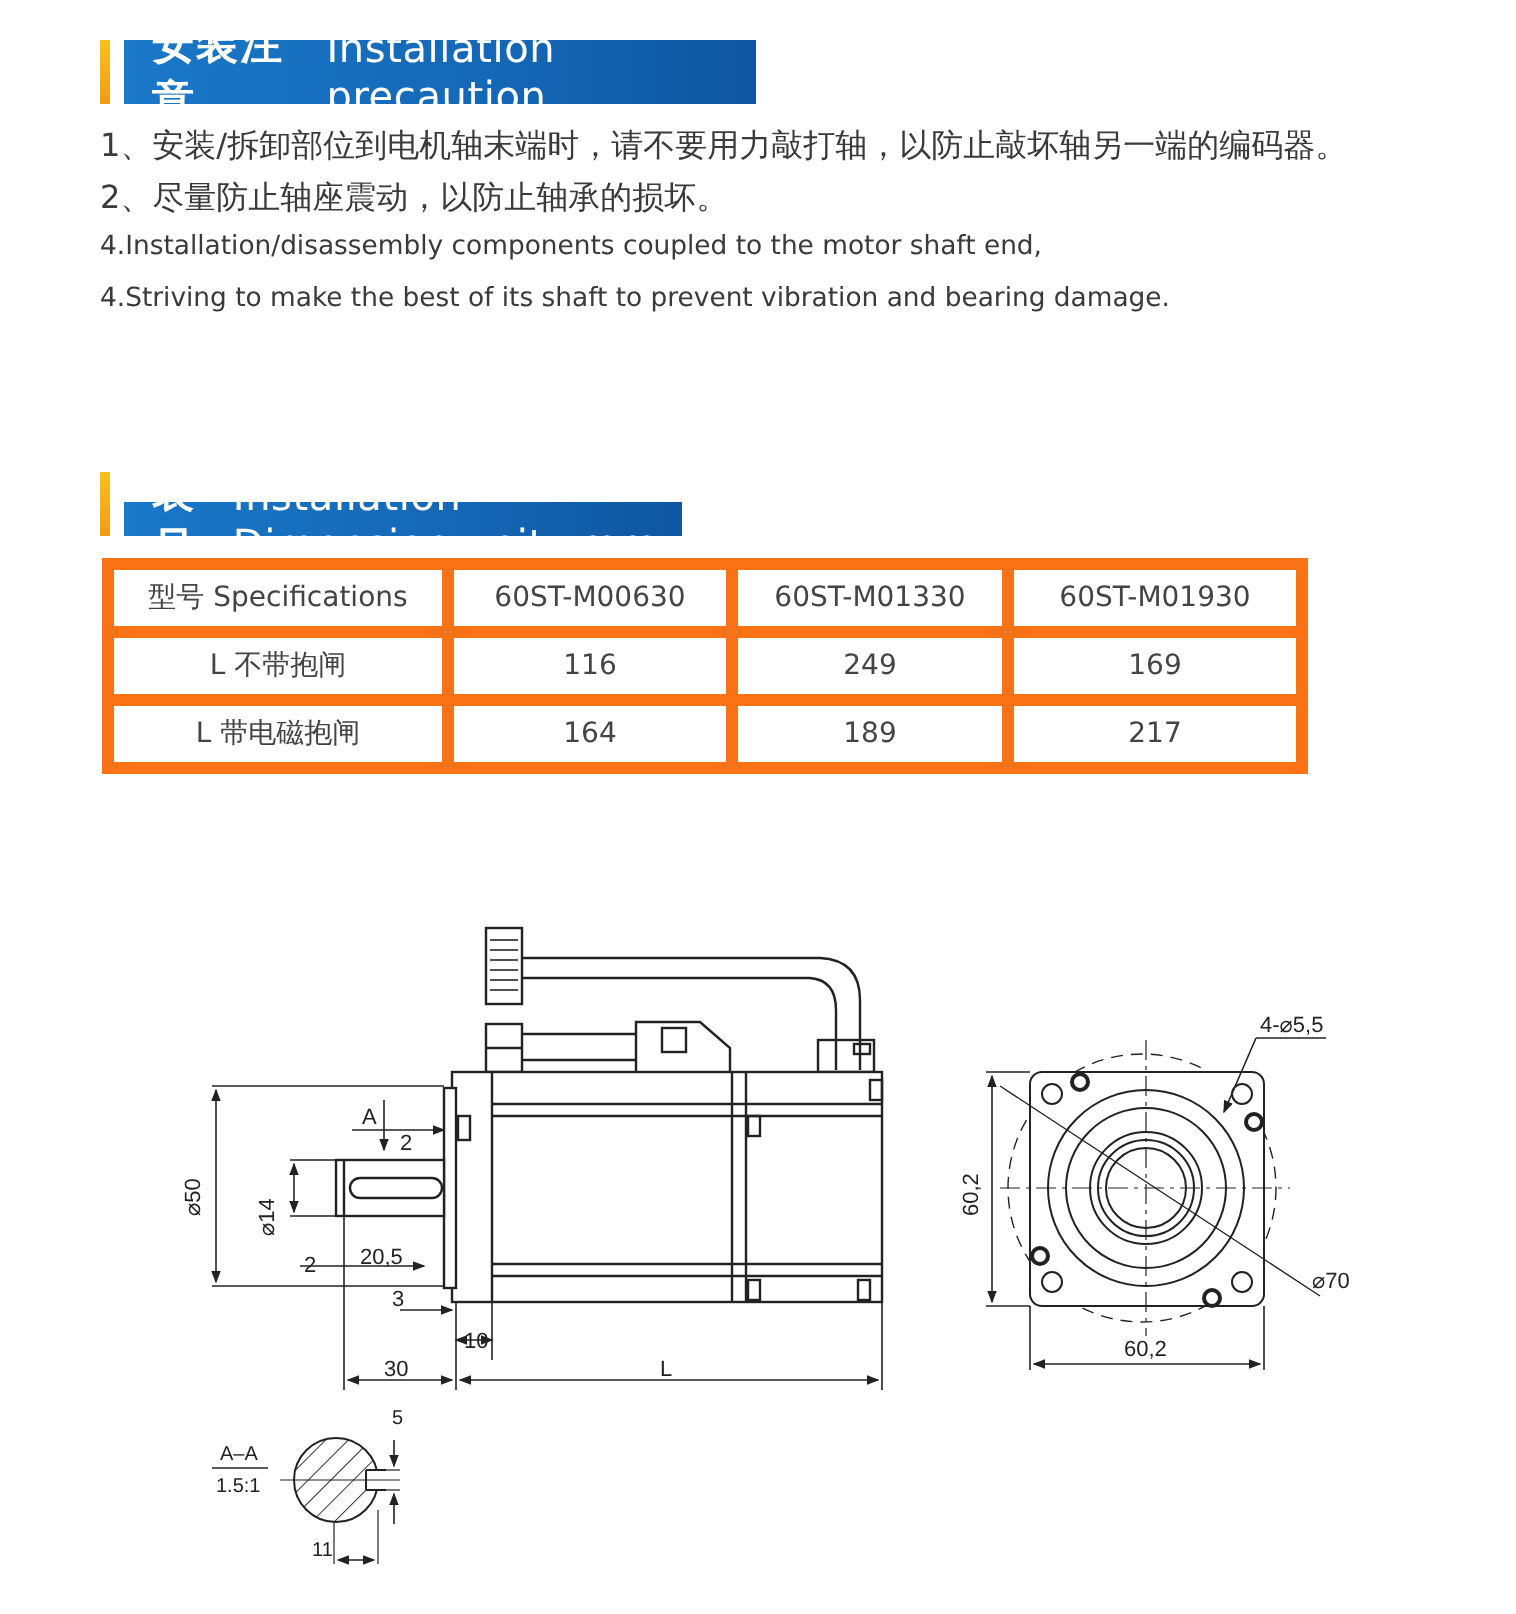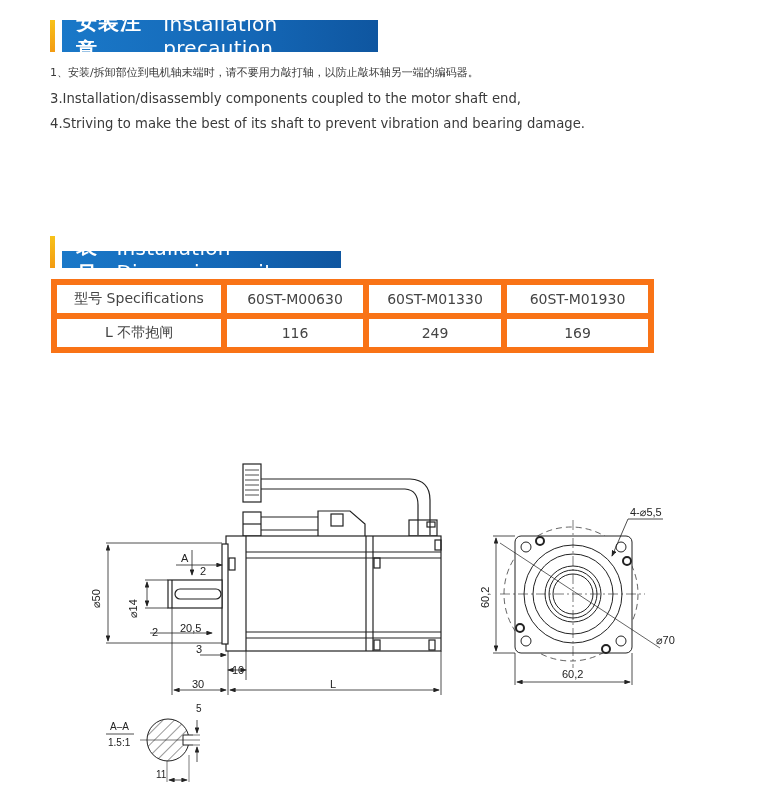--- a/index.html
+++ b/index.html
@@ -10,21 +10,21 @@
   .section-header .bar { display: flex; align-items: center; padding: 0 12px 0 14px;
          background: linear-gradient(90deg, #1a78c8 0%, #1467b6 60%, #0f56a0 100%); color: #fff; }
   .section-header .cn { font-size: 21px; font-weight: bold; margin-right: 10px; letter-spacing: 1px; }
   .section-header .en { font-size: 20px; letter-spacing: 0.3px; }
   #h1 { top: 20px; }
   #h1 .bar { width: 290px; }
   #h2 { top: 236px; }
   #h2 .bar { width: 253px; margin-top: 15px; }
   .notes { position: absolute; left: 50px; top: 60px; font-size: 13.2px; line-height: 25.5px; color: #3a3a3a; }
   .notes div { white-space: nowrap; }
-  .notes .cn-line { font-size: 11px; }
+  .notes .cn-line { font-size: 16px; }
   table.dim { position: absolute; left: 51px; top: 279px; border-collapse: collapse;
               font-size: 14px; color: #444; }
   table.dim td { border: 6px solid #f97316; height: 28px; text-align: center; padding: 0; }
   table.dim td.c0 { width: 164px; }
   table.dim td.c1 { width: 136px; }
   table.dim td.c2 { width: 132px; }
   table.dim td.c3 { width: 141px; }
   .drawing { position: absolute; left: 0; top: 440px; width: 758px; height: 367px; }
   .drawing text { font-family: "Liberation Sans", sans-serif; fill: #222; }
 </style>
@@ -34,21 +34,22 @@
 <div class="section-header" id="h1">
   <div class="accent"></div>
   <div class="bar">
     <span class="cn">安装注意</span>
     <span class="en">Installation precaution</span>
   </div>
 </div>
 
 <div class="notes">
   <div class="cn-line">1、安装/拆卸部位到电机轴末端时，请不要用力敲打轴，以防止敲坏轴另一端的编码器。</div>
-  <div>3.Installation/disassembly components coupled to the motor shaft end,</div>
+  <div class="cn-line">2、尽量防止轴座震动，以防止轴承的损坏。</div>
+  <div>4.Installation/disassembly components coupled to the motor shaft end,</div>
   <div>4.Striving to make the best of its shaft to prevent vibration and bearing damage.</div>
 </div>
 
 <div class="section-header" id="h2">
   <div class="accent"></div>
   <div class="bar">
     <span class="cn">安装尺寸</span>
     <span class="en">Installation Dimension:unit=mm</span>
   </div>
 </div>
@@ -59,20 +60,26 @@
     <td class="c0">型号 Specifications</td>
     <td class="c1">60ST-M00630</td>
     <td class="c2">60ST-M01330</td>
     <td class="c3">60ST-M01930</td>
   </tr>
   <tr>
     <td class="c0">L 不带抱闸</td>
     <td class="c1">116</td>
     <td class="c2">249</td>
     <td class="c3">169</td>
+  </tr>
+  <tr>
+    <td class="c0">L 带电磁抱闸</td>
+    <td class="c1">164</td>
+    <td class="c2">189</td>
+    <td class="c3">217</td>
   </tr>
 </tbody>
   </table>
 
 <svg class="drawing" viewBox="0 440 758 367" width="758" height="367">
   <defs>
     <marker id="ar" markerWidth="8" markerHeight="6" refX="7" refY="3" orient="auto-start-reverse">
       <path d="M0,0 L8,3 L0,6 z" fill="#222"></path>
     </marker>
     <pattern id="hatch" width="8" height="8" patternUnits="userSpaceOnUse" patternTransform="rotate(45)">

